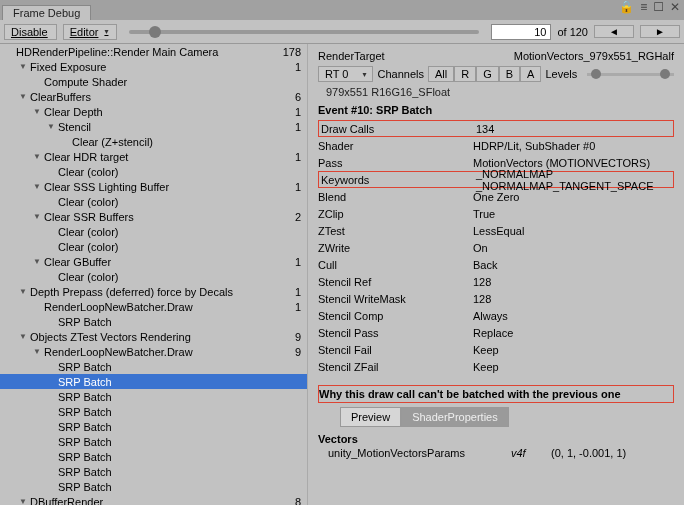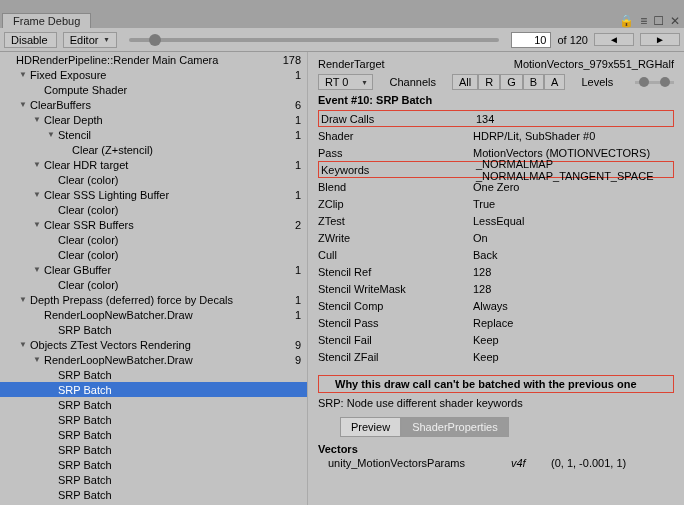--- a/index.html
+++ b/index.html
@@ -1,50 +1,50 @@
 <!DOCTYPE html>
 <html><head>
 <meta charset="utf-8">
 <style>
   * { margin: 0; padding: 0; box-sizing: border-box; font-family: Arial, Helvetica, sans-serif; font-size: 11px; }
   body { background: #c2c2c2; width: 684px; height: 505px; overflow: hidden; color: #000; }
-  .titlebar { background: #a1a1a1; height: 28px; display: flex; align-items: flex-end; justify-content: space-between; padding: 0 2px; }
+  .titlebar { background: #a1a1a1; height: 20px; display: flex; align-items: flex-start; justify-content: space-between; padding: 0 2px; }
   .tab { background: #c2c2c2; border: 1px solid #888; border-bottom: none; padding: 1px 10px; font-size: 11px; color: #222; display: inline-block; }
   .tabarea { display:flex; align-items:flex-end; height:100%;}
   .winicons { display:flex; gap:6px; align-items:center; padding-right:2px;}
   .winicons span { font-size:12px; color:#444; }
   .toolbar { height: 24px; background: #c2c2c2; border-bottom: 1px solid #999; display:flex; align-items:center; padding: 0 4px; gap:6px;}
-  .ddbtn { background:#c8c8c8; border:1px solid #999; padding:1px 8px 1px 6px; display:flex; align-items:center; gap:6px;}
+  .ddbtn { background:#c8c8c8; border:1px solid #999; padding:1px 8px 1px 6px; display:flex; align-items:center; gap:6px;text-decoration:underline;}
   .ddarrow { font-size:8px; color:#333;}
   .slider { flex:1; height:4px; background:#999; border-radius:2px; margin:0 6px; position:relative;}
   .slider-track { position:absolute; left:20px; top:-4px; width:12px; height:12px; background:#7a7a7a; border-radius:50%;}
-  .pagein { width:40px; background:#fff; border:1px solid #888; padding:1px 4px; text-align:right;}
+  .pagein { width:60px; background:#fff; border:1px solid #888; padding:1px 4px; text-align:right;}
   .navbtn { width:40px; text-align:center; border:1px solid #999; background:#c8c8c8; font-size:10px; padding:0;}
   .body { display:flex; height:calc(505px - 40px);}
   .tree { width:308px; overflow:auto; border-right:1px solid #aaa;}
   .row { display:flex; align-items:center; height:15px; padding-right:6px; white-space:nowrap;}
   .row.sel { background:#3a73d0; color:#fff;}
   .cnt { margin-left:auto; padding-left:8px;}
   .tgl { width:10px; display:inline-block; text-align:center; font-size:8px; color:#555; margin-right:2px;}
   .row.sel .tgl { color:#fff;}
   .rpanel { flex:1; padding:6px 10px; overflow:auto;}
-  .rtbar { display:flex; align-items:center; gap:16px; margin-bottom:4px;}
+  .rtbar { display:flex; align-items:center; gap:4px; margin-bottom:4px;}
   .rtdd { border:1px solid #999; background:#c8c8c8; padding:1px 6px; display:flex; gap:14px; align-items:center;}
   .chbtns { display:flex;border-radius:8px;}
   .chbtns span, .chbtns .ch { border:1px solid #999; padding:1px 6px; background:#c8c8c8;}
   .levslider { flex:1; height:3px; background:#aaa; position:relative; margin-left:6px;}
   .levslider::before { content:""; position:absolute; left:4px; top:-4px; width:10px; height:10px; border-radius:50%; background:#7a7a7a;}
   .levslider::after { content:""; position:absolute; right:4px; top:-4px; width:10px; height:10px; border-radius:50%; background:#7a7a7a;}
   .dim { margin:4px 0 6px 8px; color:#222;}
   .eventh { font-weight:bold; margin:2px 0 4px 0;}
   .kv { display:flex; height:17px; align-items:center;}
   .kv .k { width:155px;}
   .kv .v { flex:1;}
   .hl { border:1.5px solid #d43; padding:1px 2px;}
-  .hl2 { border:1.5px solid #d43; padding:2px 16px; font-weight:bold; margin-top:10px; margin-bottom:4px;}
+  .hl2 { border:1.5px solid #d43; padding:2px 0; font-weight:bold; margin-top:10px; margin-bottom:4px;}
   .sub { margin:2px 0 8px 0;}
   .tabs2 { display:flex; margin:4px 0 6px 0;padding-left:22px;}
   .tab2 { padding:3px 10px; border:1px solid #999;}
   .tab2.act { background:#d6d6d6;}
   .tab2.ina { background:#9a9a9a; color:#eee;}
   .vech { font-weight:bold; margin-bottom:2px;}
   .vecr { display:flex; padding-left:10px;}
   .vecr .n { width:183px;}
   .vecr .t { width:40px;font-style:italic;}
   .toprow { display:flex; justify-content:space-between; align-items:center; margin-bottom:4px;}
@@ -254,20 +254,21 @@
       <div class="chbtns" id="channels">
           <span class="ch">All</span>
           <span class="ch">R</span>
           <span class="ch">G</span>
           <span class="ch">B</span>
           <span class="ch">A</span>
         </div>
       <span>Levels</span>
       <div class="levslider"></div>
     </div>
+    <div class="dim">979x551 R16G16_SFloat</div>
     <div class="eventh">Event #10: SRP Batch</div>
     <div id="props">
         <div class="kv hl">
           <span class="k">Draw Calls</span>
           <span class="v">134</span>
         </div>
         <div class="kv">
           <span class="k">Shader</span>
           <span class="v">HDRP/Lit, SubShader #0</span>
         </div>
@@ -318,21 +319,20 @@
         <div class="kv">
           <span class="k">Stencil Fail</span>
           <span class="v">Keep</span>
         </div>
         <div class="kv">
           <span class="k">Stencil ZFail</span>
           <span class="v">Keep</span>
         </div>
       </div>
     <div class="hl2">Why this draw call can't be batched with the previous one</div>
-    <div class="sub">SRP: Node use different shader keywords</div>
     <div class="tabs2">
       <div class="tab2 act">Preview</div>
       <div class="tab2 ina">ShaderProperties</div>
     </div>
     <div class="vech">Vectors</div>
     <div class="vecr">
       <span class="n">unity_MotionVectorsParams</span>
       <span class="t">v4f</span>
       <span>(0, 1, -0.001, 1)</span>
     </div>

